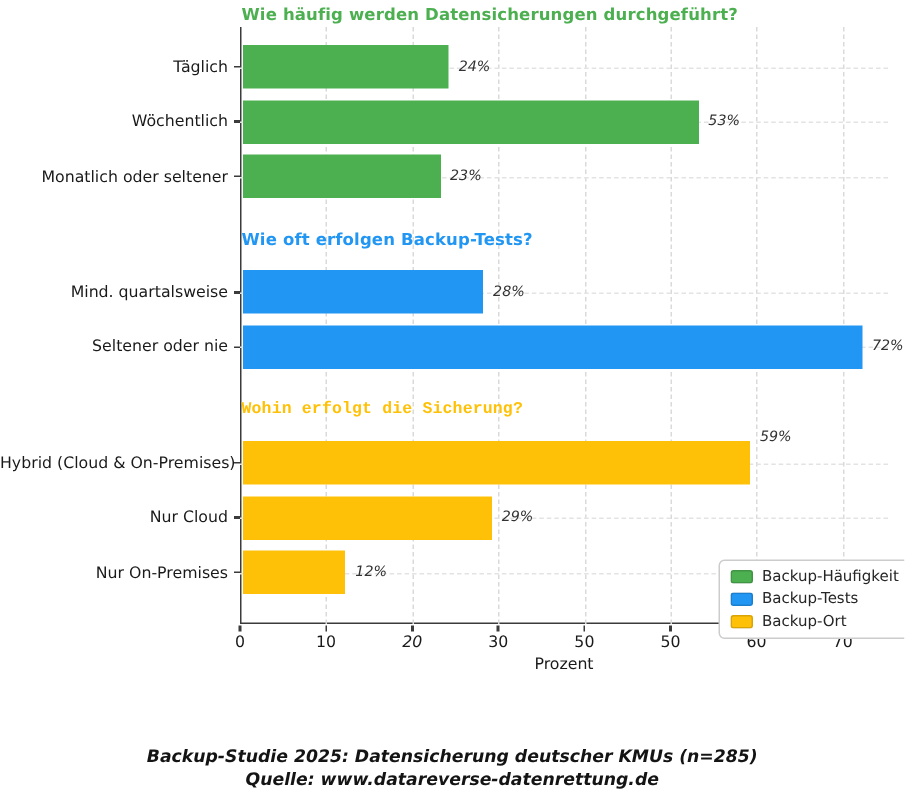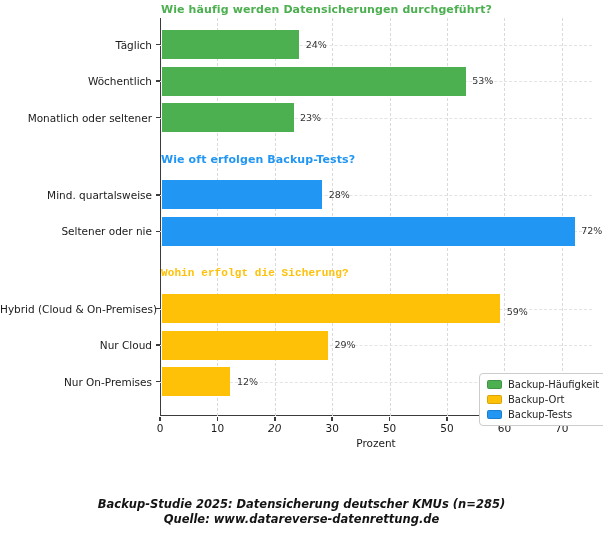--- a/index.html
+++ b/index.html
@@ -7,21 +7,21 @@
     position:relative;width:603px;height:539px;background:#ffffff;
     font-family:"DejaVu Sans","Liberation Sans",sans-serif;overflow:hidden;
   }
   #figure .abs{position:absolute;}
   .plot{border-left:1.5px solid #3b3b3b;border-bottom:1.5px solid #3b3b3b;box-sizing:border-box;}
   .vgrid{width:0;border-left:1px dashed #dadada;}
   .hgrid{height:0;border-top:1px dashed #e3e3e3;}
   .gtitle{font-size:11px;font-weight:bold;white-space:nowrap;letter-spacing:.1px;}
   .cat{left:0;width:152px;text-align:right;font-size:10.5px;color:#1a1a1a;white-space:nowrap;height:16px;line-height:16px;}
   .bar{box-sizing:border-box;}
-  .val{font-size:9.5px;color:#333333;white-space:nowrap;height:12px;line-height:12px;}
+  .val{font-size:9.5px;color:#333333;white-space:nowrap;height:12px;line-height:12px;font-style:italic;}
   .xtick{width:1.5px;height:4px;background:#3b3b3b;}
   .ytick{width:4px;height:1.5px;background:#3b3b3b;}
   .xticklabel{transform:translateX(-50%);font-size:10.5px;color:#1a1a1a;}
   .xlabel{transform:translateX(-50%);font-size:10.5px;color:#1a1a1a;}
   .legend{
     background:#ffffff;border:1px solid #cccccc;border-radius:4px;
     padding:4px 9px 4px 7px;display:flex;flex-direction:column;gap:2px;
   }
   .lrow{display:flex;align-items:center;height:13px;}
   .lswatch{width:15px;height:9px;border-radius:2px;border:1px solid rgba(0,0,0,.15);margin-right:6px;box-sizing:border-box;flex:none;}
@@ -89,38 +89,38 @@
     <div class="abs hgrid" style="left: 160px; top: 231.4px; width: 432px;"></div>
     <div class="abs cat" style="top: 223.4px;">Seltener oder nie</div>
     <div class="abs ytick" style="left: 156px; top: 230.65px;"></div>
     <div class="abs bar" style="left: 161.5px; top: 216.9px; width: 413.28px; height: 29px; background: rgb(33, 150, 243);"></div>
     <div class="abs val" style="left: 581.28px; top: 225.4px;">72%</div>
     <div class="abs gtitle" style="left: 161px; top: 267px; color: rgb(255, 193, 7); font-family: Liberation Mono, monospace;">Wohin erfolgt die Sicherung?</div>
     <div class="abs hgrid" style="left: 160px; top: 308.5px; width: 432px;"></div>
     <div class="abs cat" style="top: 300.5px;">Hybrid (Cloud &amp; On-Premises)</div>
     <div class="abs ytick" style="left: 156px; top: 307.75px;"></div>
     <div class="abs bar" style="left: 161.5px; top: 294px; width: 338.66px; height: 29px; background: rgb(255, 193, 7);"></div>
-    <div class="abs val" style="left: 506.66px; top: 306px;">59%</div>
+    <div class="abs val" style="left: 506.66px; top: 286px;">59%</div>
     <div class="abs hgrid" style="left: 160px; top: 345.1px; width: 432px;"></div>
     <div class="abs cat" style="top: 337.1px;">Nur Cloud</div>
     <div class="abs ytick" style="left: 156px; top: 344.35px;"></div>
     <div class="abs bar" style="left: 161.5px; top: 330.6px; width: 166.46px; height: 29px; background: rgb(255, 193, 7);"></div>
     <div class="abs val" style="left: 334.46px; top: 339.1px;">29%</div>
     <div class="abs hgrid" style="left: 160px; top: 381.7px; width: 432px;"></div>
     <div class="abs cat" style="top: 373.7px;">Nur On-Premises</div>
     <div class="abs ytick" style="left: 156px; top: 380.95px;"></div>
     <div class="abs bar" style="left: 161.5px; top: 367.2px; width: 68.88px; height: 29px; background: rgb(255, 193, 7);"></div>
     <div class="abs val" style="left: 236.88px; top: 375.7px;">12%</div>
     <div class="abs legend" style="left: 479px; top: 373px;">
       <div class="lrow">
         <div class="lswatch" style="background: rgb(76, 175, 80);"></div>
         <div class="llabel">Backup-Häufigkeit</div>
       </div>
       <div class="lrow">
+        <div class="lswatch" style="background: rgb(33, 150, 243);"></div>
+        <div class="llabel">Backup-Tests</div>
+      </div>
+      <div class="lrow">
         <div class="lswatch" style="background: rgb(255, 193, 7);"></div>
         <div class="llabel">Backup-Ort</div>
-      </div>
-      <div class="lrow">
-        <div class="lswatch" style="background: rgb(33, 150, 243);"></div>
-        <div class="llabel">Backup-Tests</div>
       </div>
     </div>
   </div>
 
 </body></html>

